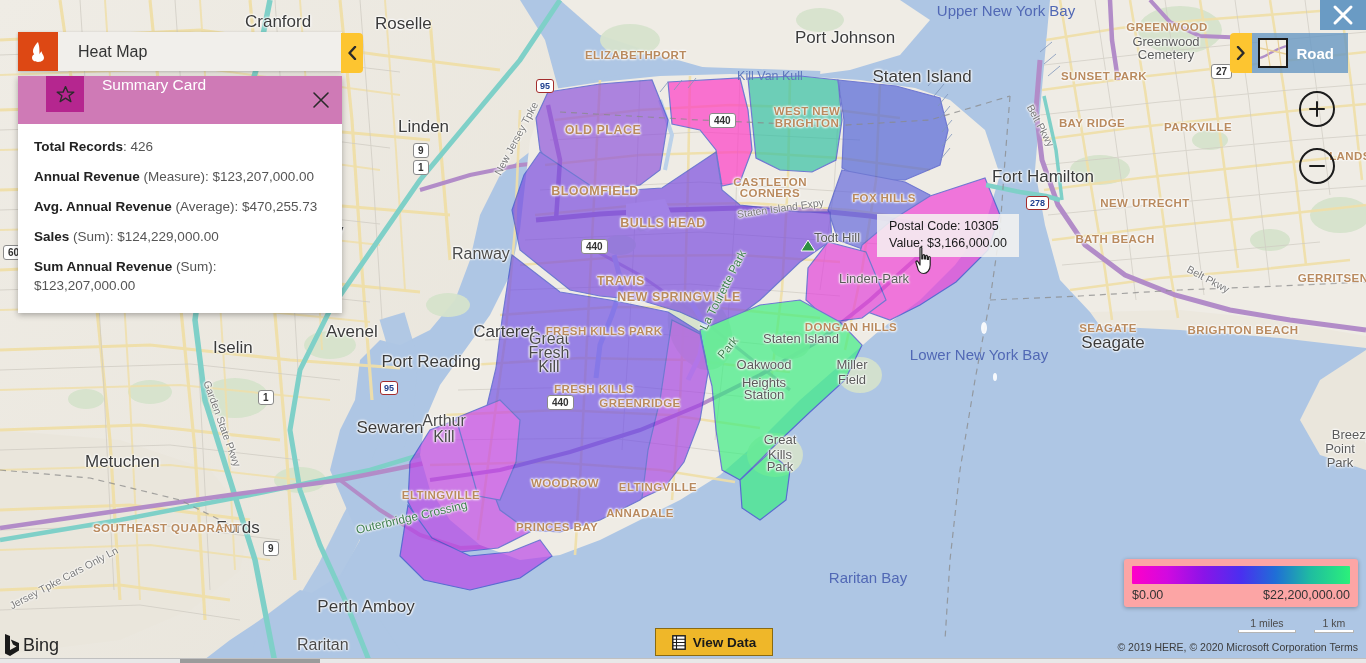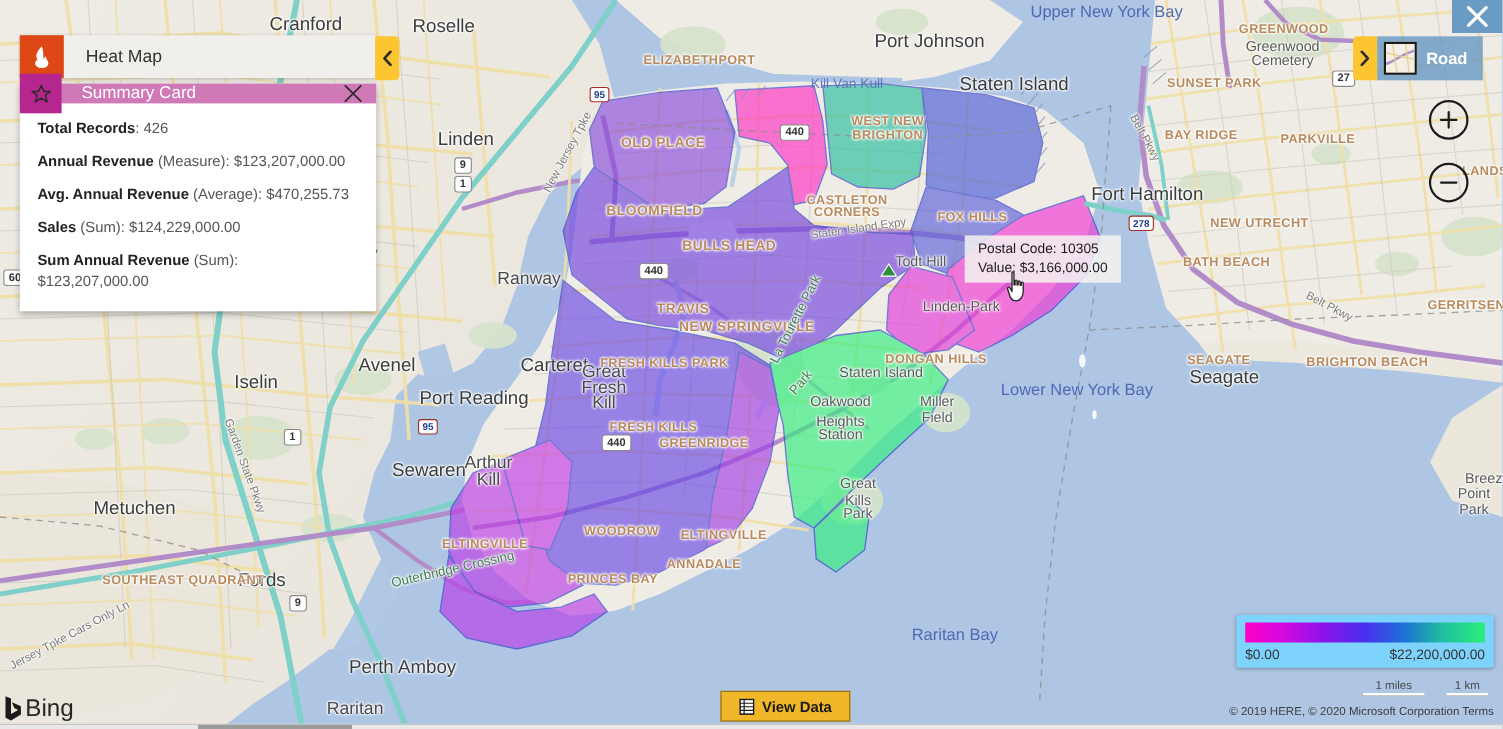--- a/index.html
+++ b/index.html
@@ -43,22 +43,22 @@
   }
   #heat-icon { width:40px; height:39px; background:#dd4814;
                display:flex; align-items:center; justify-content:center; }
   #heat-title { font-size:16px; color:#333; padding-left:20px; }
 
   
   #summary-card {
     position:absolute; left:18px; top:76px; width:324px;
     background:#fff; box-shadow:0 2px 6px rgba(0,0,0,.3);
   }
-  #sc-header { height:18px; background:#cf7ab6; display:flex; align-items:center;
-               position:relative; }
+  #sc-header { height:48px; background:#cf7ab6; display:flex; align-items:flex-start;
+               position:relative;padding-left:28px; }
   #sc-star { width:38px; height:36px; background:#b5268f;
              display:flex; align-items:center; justify-content:center; }
   #sc-title { color:#fff; font-size:15.5px; padding-left:18px; }
   #sc-close { position:absolute; right:12px; top:50%; transform:translateY(-50%);
               width:18px; height:18px; cursor:pointer; }
   #sc-body { padding:13px 16px 16px 16px; }
   .sc-row { font-size:13.5px; color:#555; margin-bottom:11px; line-height:19px; }
   .sc-row:last-child { margin-bottom:2px; }
   .sc-row b { color:#222; font-weight:bold; }
 
@@ -98,38 +98,38 @@
 
   
   #tooltip { position:absolute; left:877px; top:214px;
              background:rgba(244,243,241,.86); padding:4px 12px 5px 12px;
              font-size:12.5px; color:#1a1a1a; line-height:17px; white-space:nowrap; }
 
   #cursor { position:absolute; left:913px; top:246px; width:24px; height:30px; }
 
   
   #legend { position:absolute; right:8px; bottom:56px; width:234px;
-            background:#7dd3fc; border-radius:3px; padding:7px 8px 5px 8px;
+            background:#fca5a5; border-radius:3px; padding:7px 8px 5px 8px;
             box-shadow:0 1px 4px rgba(0,0,0,.3); }
   #legend-bar { height:18px; border-radius:1px;
      background:linear-gradient(to right,#ff00c8 0%,#d209e0 16%,#8a14e8 33%,
                 #4a2ff0 50%,#1f6fd6 66%,#1fbda0 82%,#2bf07a 100%); }
   #legend-vals { display:flex; justify-content:space-between; margin-top:4px;
                  font-size:12.5px; color:#333; }
 
   
   #view-data { position:absolute; left:655px; bottom:7px; width:118px; height:28px;
                background:#efb729; border:1px solid #8a6a10; cursor:pointer;
                display:flex; align-items:center; justify-content:center;
                font-size:13.5px; font-weight:bold; color:#1a1a1a; gap:7px; }
 
   
   #bing-logo { position:absolute; left:4px; bottom:6px; display:flex;
                align-items:center; gap:3px; }
-  #bing-text { font-size:22px; color:#262626; }
+  #bing-text { font-size:18px; color:#262626; }
   #scalebar { position:absolute; right:12px; bottom:30px; display:flex; gap:18px;
               font-size:10.5px; color:#4b4b4b; }
   .sb-item { text-align:center; }
   .sb-line { height:3px; background:#fff; border:1px solid rgba(90,90,90,.45);
              border-top:none; margin-top:1px; }
   #copyright { position:absolute; right:8px; bottom:10px; font-size:10.5px;
                color:#3c3c3c; }
 
   
   #bottom-strip { position:absolute; left:0; bottom:0; width:100%; height:5px;

